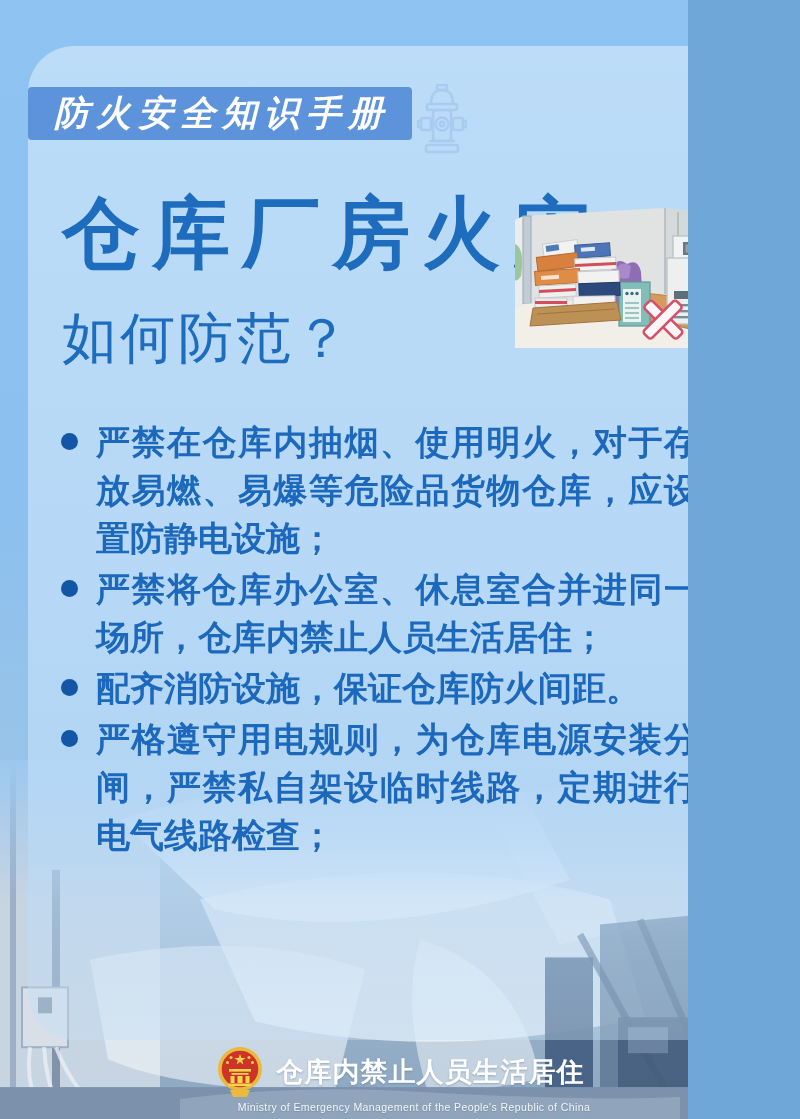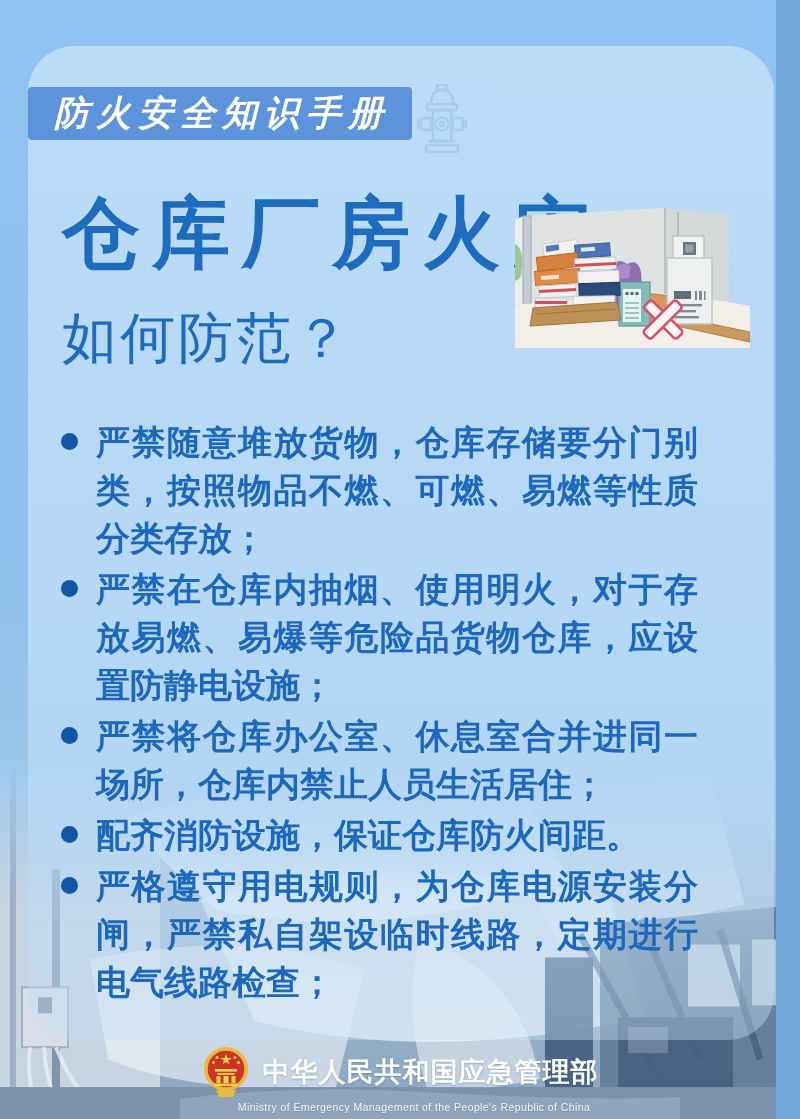--- a/index.html
+++ b/index.html
@@ -1,17 +1,17 @@
 <!DOCTYPE html>
 <html><head>
 <meta charset="utf-8">
 <style>
   html,body{margin:0;padding:0;background:#6fa8d8;}
   #poster{
-    position:relative; width:776px; height:1119px; overflow:hidden;
+    position:relative; width:688px; height:1119px; overflow:hidden;
     background:linear-gradient(180deg,#8fc4f2 0%,#8cc0ee 45%,#99c4e8 70%,#a3c4e0 100%);
     font-family:"DejaVu Sans","Liberation Sans",sans-serif;
   }
   
   .photo-band{position:absolute;left:0;top:760px;width:800px;height:359px;}
   .photo-band svg{display:block;width:100%;height:100%;}
   .band-fade{position:absolute;left:0;top:760px;width:800px;height:140px;
     background:linear-gradient(180deg,#9cc8ef 0%,rgba(156,200,239,0) 100%);}
   
   .card{
@@ -197,21 +197,20 @@
     <line x1="22" y1="116" x2="100" y2="111" stroke="#a07440" stroke-width="1.2"></line>
 
     <g>
       <rect x="125" y="116" width="46" height="11" rx="3" fill="#fbf7f7" stroke="#d5506a" stroke-width="2.6" transform="rotate(45 148 122)"></rect>
       <rect x="125" y="116" width="46" height="11" rx="3" fill="#fbf7f7" stroke="#d5506a" stroke-width="2.6" transform="rotate(-45 148 122)"></rect>
     </g>
   </svg>
 
   <ul class="rules">
 
-      <li><span>严禁随意堆放货物，仓库存储要分门别类，按照物品不燃、可燃、易燃等性质分类存放；</span></li>
 
       <li><span>严禁在仓库内抽烟、使用明火，对于存放易燃、易爆等危险品货物仓库，应设置防静电设施；</span></li>
 
       <li><span>严禁将仓库办公室、休息室合并进同一场所，仓库内禁止人员生活居住；</span></li>
 
       <li><span>配齐消防设施，保证仓库防火间距。</span></li>
 
       <li><span>严格遵守用电规则，为仓库电源安装分闸，严禁私自架设临时线路，定期进行电气线路检查；</span></li>
     </ul>
 
@@ -228,18 +227,18 @@
           <circle cx="11.5" cy="16.5" r="1.5"></circle>
             <circle cx="36.5" cy="16.5" r="1.5"></circle>
           <rect x="13" y="23" width="22" height="2.6"></rect>
           <rect x="15.5" y="27" width="17" height="1.8"></rect>
           <rect x="14.5" y="30" width="4" height="7"></rect>
           <rect x="21.5" y="30" width="5" height="7"></rect>
           <rect x="29.5" y="30" width="4" height="7"></rect>
           <rect x="12.5" y="37.5" width="23" height="2.6"></rect>
         </g>
       </svg>
-      <span class="ministry-cn">中华人民共和国应急管理部</span>
+      <span class="ministry-cn">仓库内禁止人员生活居住</span>
     </div>
     <div class="ministry-en">Ministry of Emergency Management of the People's Republic of China</div>
   </div>
 
 </div>
 
 </body></html>

